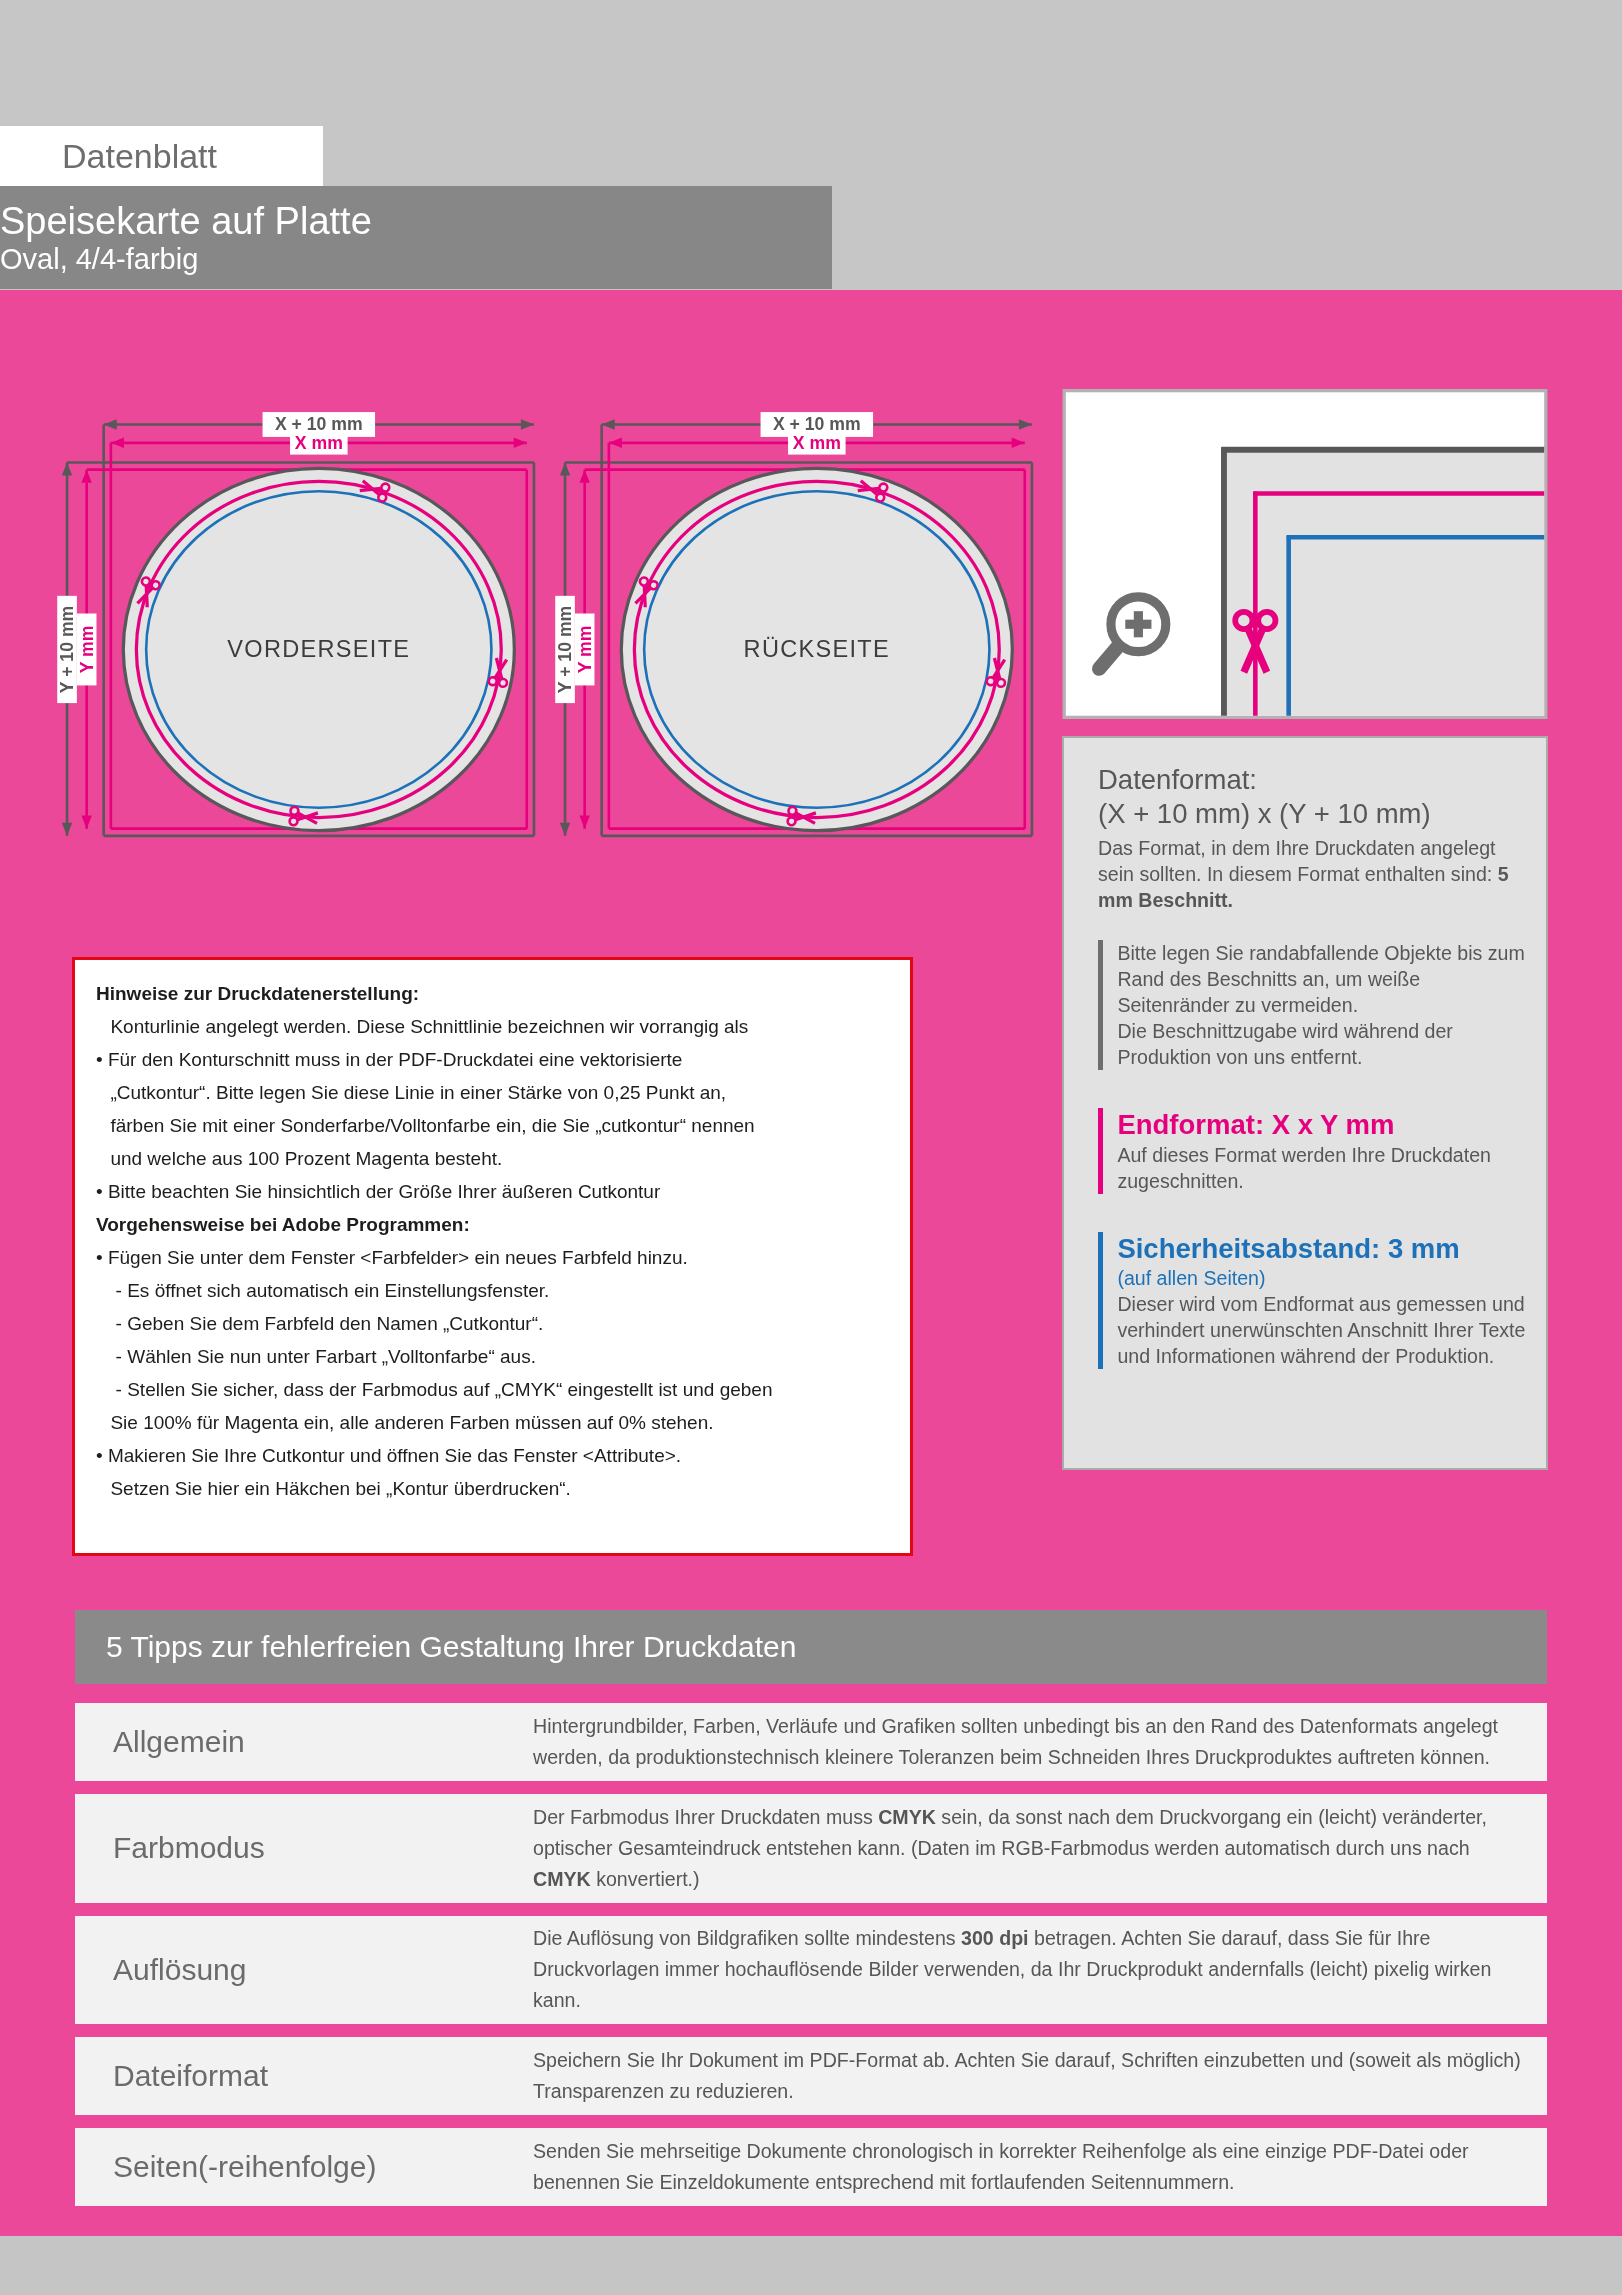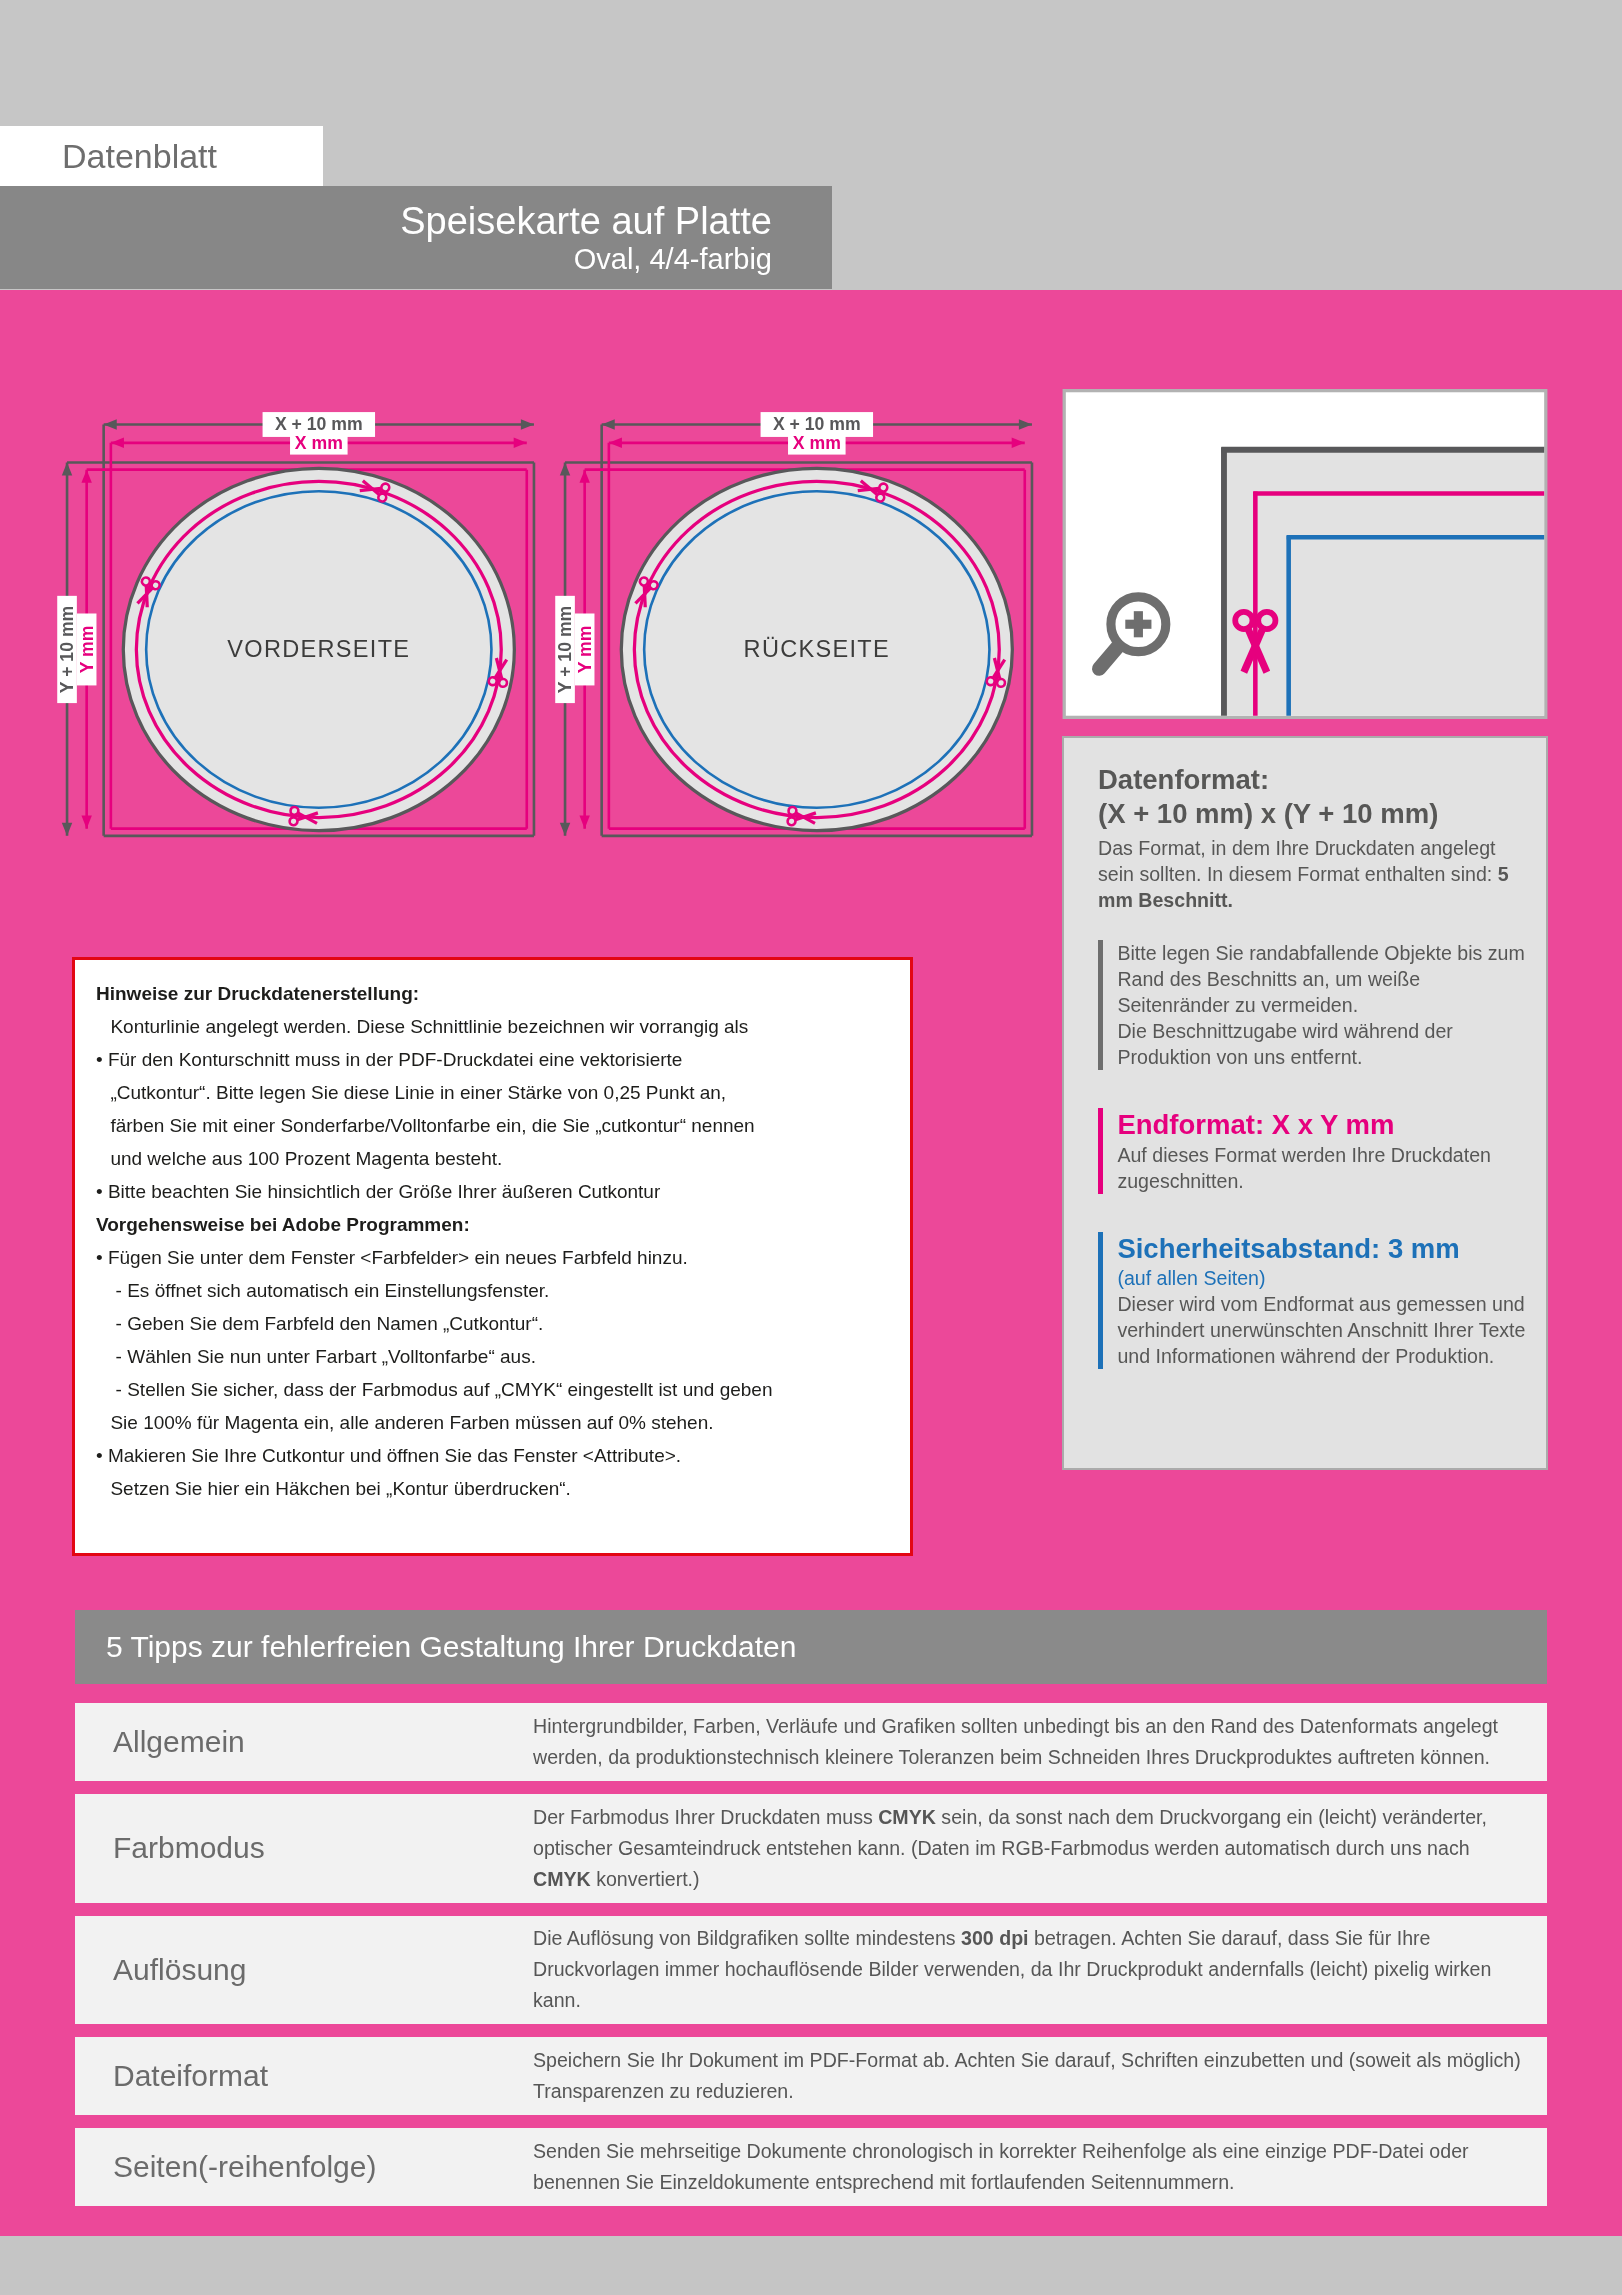--- a/index.html
+++ b/index.html
@@ -4,39 +4,39 @@
 <style>
   html,body{margin:0;padding:0;background:#ffffff;}
   .page{position:relative;width:1623px;height:2295px;background:#ec4899;overflow:hidden;
         font-family:"Liberation Sans","DejaVu Sans",sans-serif;}
 
   
   .header-band{position:absolute;left:0;top:0;width:1623px;height:290px;background:#c6c6c6;}
   .title-box{position:absolute;left:0;top:126px;width:323px;height:61px;background:#ffffff;}
   .title-box span{display:block;padding-left:62px;line-height:61px;font-size:34px;color:#6e6e6e;}
   .banner{position:absolute;left:0;top:186px;width:832px;height:103px;background:#878787;
-          display:flex;flex-direction:column;justify-content:center;align-items:flex-end;
+          display:flex;flex-direction:column;justify-content:center;align-items:flex-start;
           padding-right:60px;box-sizing:border-box;color:#ffffff;}
   .banner .prod{font-size:38px;line-height:42px;}
   .banner .variant{font-size:29px;line-height:34px;}
 
   
   .diag{position:absolute;top:393px;width:497px;height:458px;}
   .diag.front{left:52px;}
   .diag.back{left:550px;}
   svg text{font-family:"Liberation Sans","DejaVu Sans",sans-serif;}
 
   
   .detail-box{position:absolute;left:1062px;top:389px;width:486px;height:330px;}
 
   
   .info-panel{position:absolute;left:1062px;top:736px;width:486px;height:734px;
               background:#e2e2e2;border:2.6px solid #ababab;box-sizing:border-box;
               padding:25px 19.6px 0 34px;color:#575756;}
-  .info-panel .h{font-size:27.5px;font-weight:700;line-height:34px;}
+  .info-panel .h{font-size:27.5px;font-weight:400;line-height:34px;}
   .info-panel p.body{font-size:19.6px;line-height:26px;margin:3.9px 0 0 0;}
   .bar-block{border-left:5.2px solid #6e6e6e;padding-left:14.4px;margin-top:27.5px;font-size:19.6px;line-height:26px;}
   .bar-block.magenta{border-left-color:#e6007e;margin-top:38px;}
   .bar-block.blue{border-left-color:#1d71b8;margin-top:38px;}
   .bar-block .bh{font-size:27.5px;font-weight:700;line-height:34px;}
   .bar-block.magenta .bh{color:#e6007e;}
   .bar-block.blue .bh{color:#1d71b8;}
   .bar-block .bsub{color:#1d71b8;font-size:19.6px;line-height:25px;}
   .b{font-weight:700;}
 

